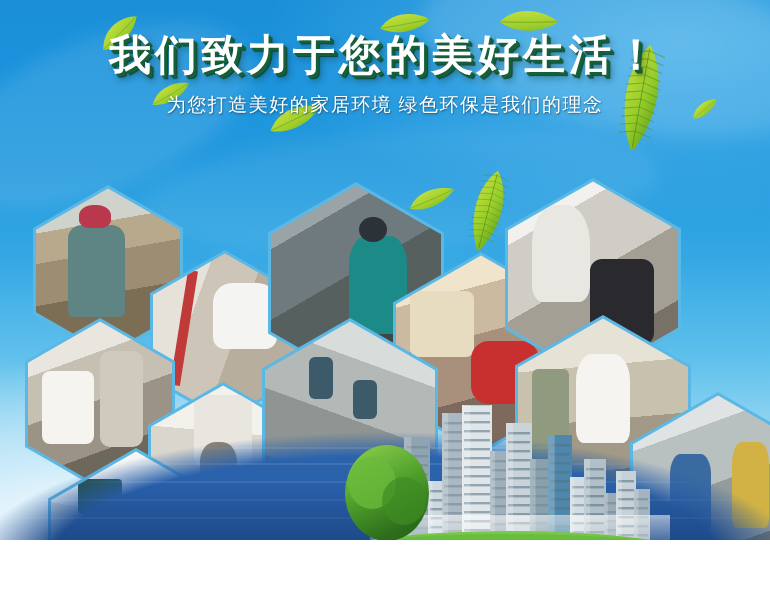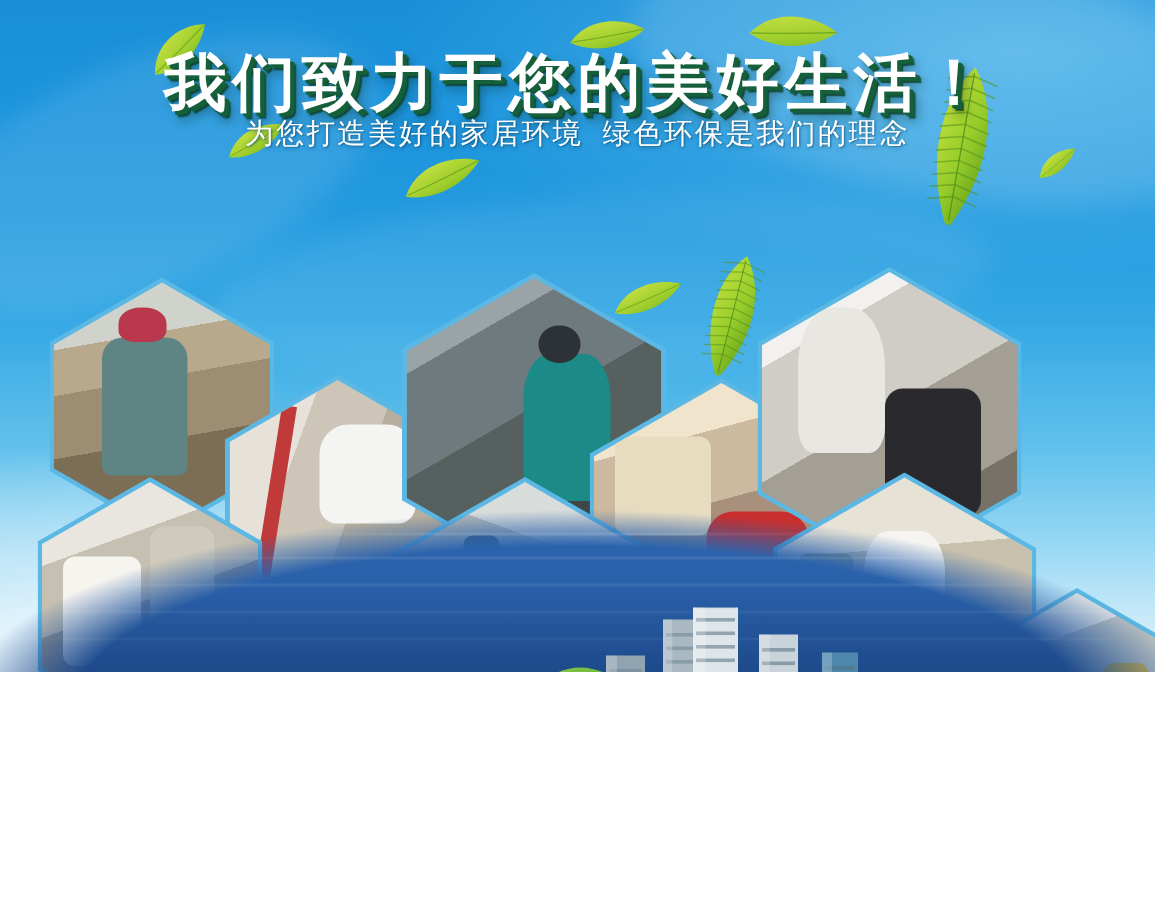--- a/index.html
+++ b/index.html
@@ -1,21 +1,21 @@
 <!DOCTYPE html>
 <html><head>
 <meta charset="utf-8">
 <title>Banner</title>
 <style>
   html,body{margin:0;padding:0;background:#fff;}
   body{font-family:"Liberation Sans","DejaVu Sans",sans-serif;}
 
   #banner{
     position:relative;
-    width:770px;height:448px;
+    width:770px;height:540px;
     overflow:hidden;
     background:
       radial-gradient(ellipse 120% 70% at 15% 100%, rgba(255,255,255,0.95) 0%, rgba(214,238,250,0.75) 22%, rgba(120,195,235,0.12) 48%, rgba(0,0,0,0) 66%),
       radial-gradient(ellipse 90% 55% at 88% 8%, rgba(120,205,245,0.55) 0%, rgba(0,0,0,0) 60%),
       linear-gradient(to bottom, #1a8fd8 0%, #1b93dc 14%, #2299de 30%, #35a8e4 48%, #5ec0ec 66%, #93d6f3 80%, #c4e8f8 91%, #e7f5fc 100%);
   }
 
   
   .streak{position:absolute;border-radius:50%;filter:blur(9px);pointer-events:none;}
   .s1{left:-60px;top:40px;width:320px;height:150px;background:rgba(255,255,255,.10);transform:rotate(-22deg);}
@@ -32,23 +32,24 @@
     font-size:42px;font-weight:700;letter-spacing:4px;
     color:#ffffff;line-height:1;
     font-family:"DejaVu Sans","Liberation Sans",sans-serif;
     text-shadow:
        2px 2px 0 #15603a,
        3px 3px 0 #15603a,
        4px 4px 1px rgba(10,60,35,.85),
        5px 6px 7px rgba(5,40,25,.45);
   }
   .subtitle{
+    margin-top:16px;
     font-size:19px;font-weight:400;letter-spacing:1.5px;
     color:#ffffff;
-    font-family:Liberation Mono, monospace;
+    font-family:Liberation Serif, serif;
     text-shadow:0 1px 3px rgba(10,60,90,.55), 1px 1px 0 rgba(20,80,120,.35);
   }
 
   
   .leaf{position:absolute;pointer-events:none;z-index:25;}
   .leaf svg{display:block;}
 
   
   .hex{
     position:absolute;

